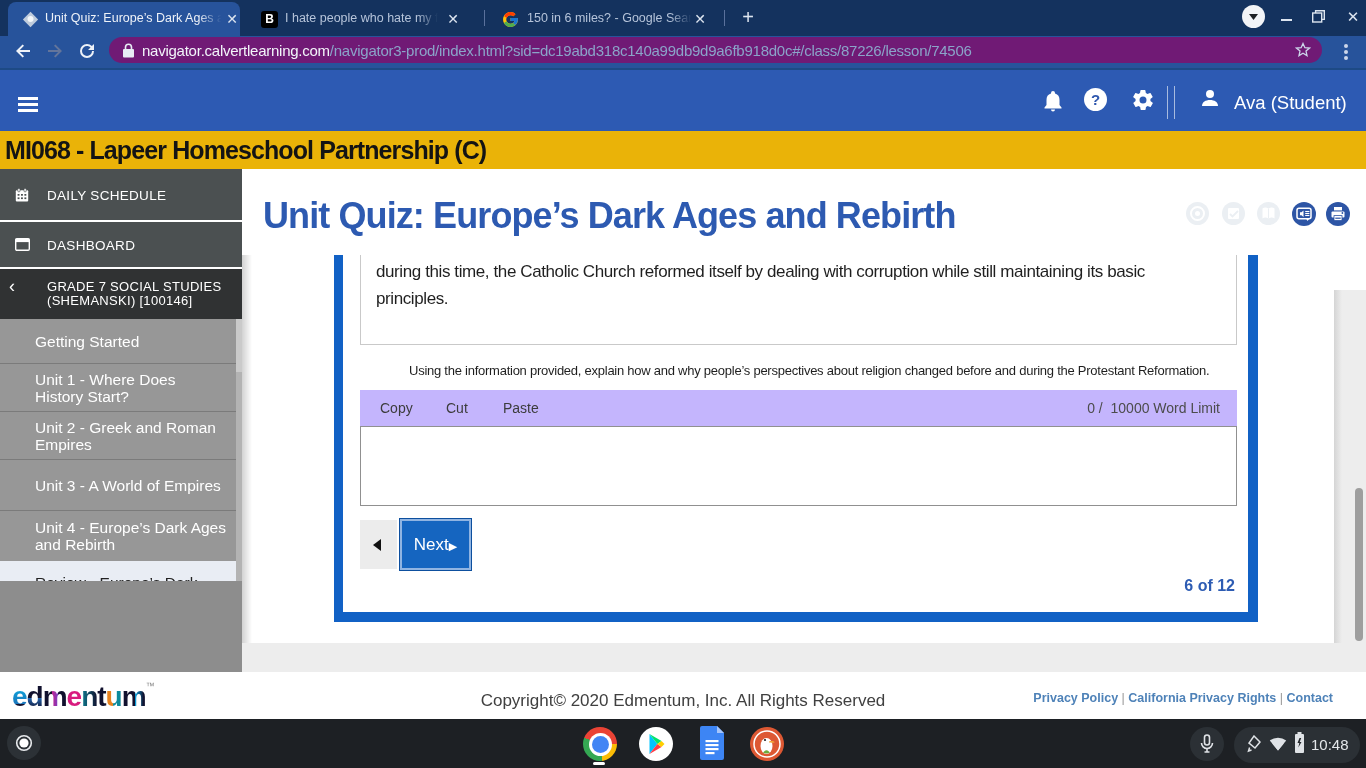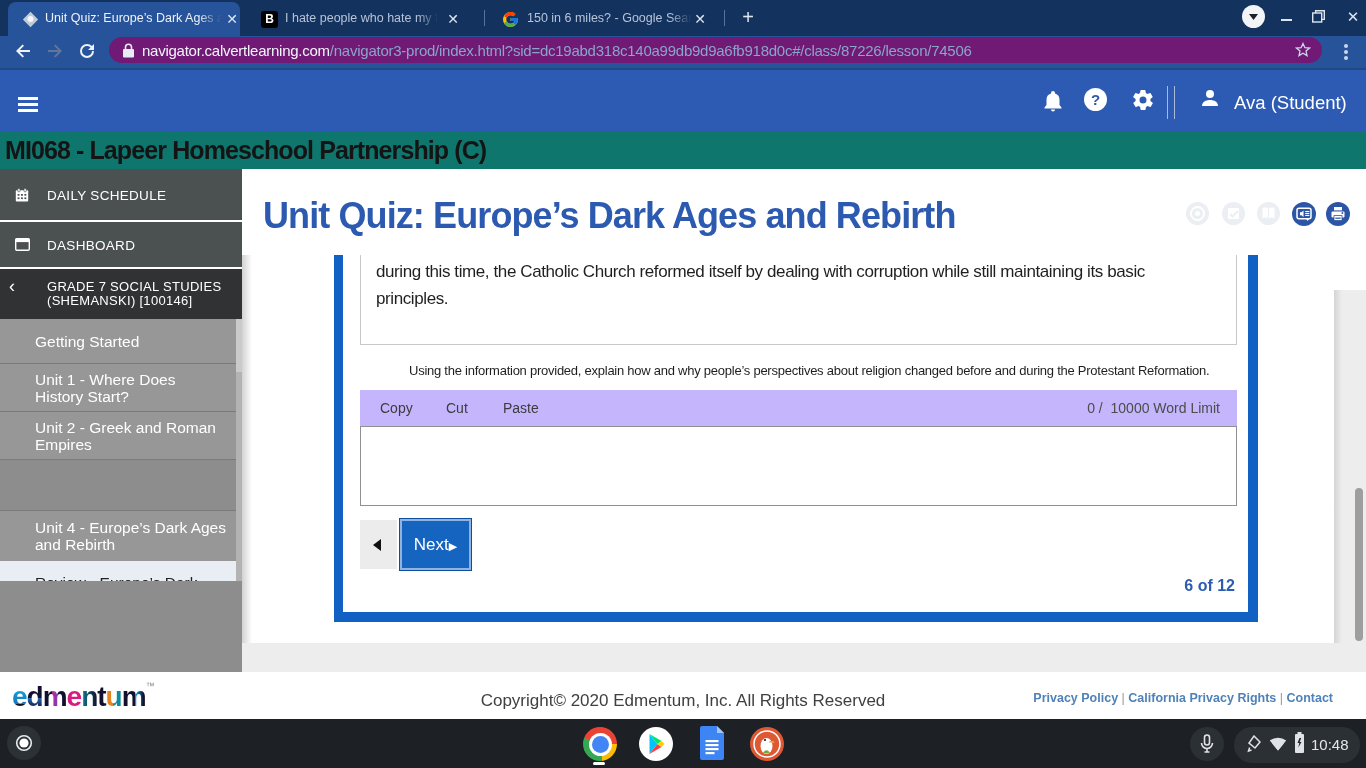--- a/index.html
+++ b/index.html
@@ -12,21 +12,21 @@
 .tab { position:absolute; top:2px; height:34px; border-radius:8px 8px 0 0; }
 .tab .title { position:absolute; left:37px; top:9px; font-size:12.5px; white-space:nowrap; overflow:hidden; -webkit-mask-image:linear-gradient(90deg,#000 85%,transparent 98%); }
 .tabx { position:absolute; top:9px; width:16px; height:16px; font-size:14px; line-height:16px; text-align:center; color:#dde5f0; }
 .tabsep { position:absolute; top:10px; width:1px; height:16px; background:#5a719c; }
 #toolbar { left:0; top:36px; width:1366px; height:32px; background:#27539b; }
 #omnibox { position:absolute; left:109px; top:1px; width:1213px; height:26px; border-radius:13px; background:#701a75; }
 .navbtn { position:absolute; top:3px; font-size:19px; color:#eef2f8; }
 
 
 #appheader { left:0; top:68px; width:1366px; height:63px; background:#2d5ab3; border-top:2px solid #1d4a85; }
-#mi068 { left:0; top:131px; width:1366px; height:38px; background:#0f766e; color:#141414; font-size:25px; font-weight:bold; line-height:38px; padding-left:5px; letter-spacing:-0.9px; }
+#mi068 { left:0; top:131px; width:1366px; height:38px; background:#eab308; color:#141414; font-size:25px; font-weight:bold; line-height:38px; padding-left:5px; letter-spacing:-0.9px; }
 
 
 #sidebar { left:0; top:169px; width:242px; height:503px; background:#8d8d8d; overflow:hidden; }
 .srow { position:absolute; left:0; width:242px; color:#fff; }
 .srow-dark { background:#4b5051; }
 .srow-darker { background:#303233; }
 .slabel { position:absolute; left:47px; font-size:13.5px; letter-spacing:0.3px; color:#fff; }
 .sitem { position:absolute; left:0; width:236px; color:#fff; font-size:15.5px; display:flex; align-items:center; background:#979797; }
 .sitem .t { padding-left:35px; line-height:17px; }
 .ssep { position:absolute; left:0; width:236px; height:1px; background:#7b7b7b; z-index:3; }
@@ -184,20 +184,23 @@
     </div>
   <div class="ssep" style="top:194px;"></div>
   <div class="sitem" style="top:195px;height:47px;">
       <div class="t">Unit 1 - Where Does<br>History Start?</div>
     </div>
   <div class="ssep" style="top:242px;"></div>
   <div class="sitem" style="top:243px;height:47px;">
       <div class="t">Unit 2 - Greek and Roman<br>Empires</div>
     </div>
   <div class="ssep" style="top:290px;"></div>
+  <div class="sitem" style="top:291px;height:50px;">
+      <div class="t">Unit 3 - A World of Empires</div>
+    </div>
   <div class="ssep" style="top:341px;"></div>
   <div class="sitem" style="top:342px;height:50px;">
       <div class="t">Unit 4 - Europe’s Dark Ages<br>and Rebirth</div>
     </div>
   <div class="sitem" style="top:392px;height:20px;background:#e9edf4 !important;overflow:hidden;color:#222;">
       <div class="t" style="position:absolute;top:13px;left:0;">Review - Europe’s Dark Ages</div>
     </div>
   <div style="position:absolute;left:236px;top:150px;width:6px;height:262px;background:#b3b3b3;"></div>
   <div style="position:absolute;left:236px;top:150px;width:6px;height:53px;background:#cacaca;"></div>
 </div>

